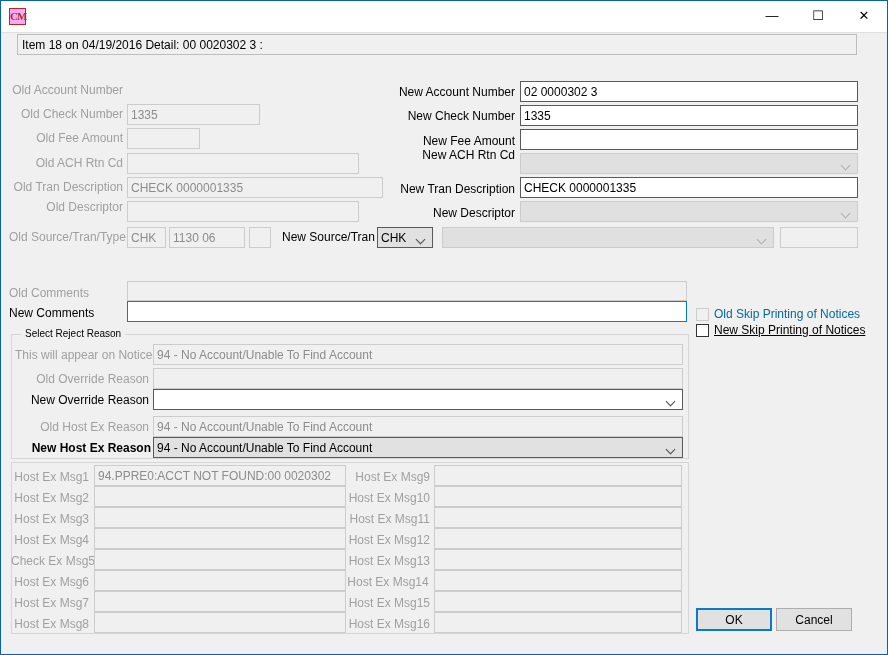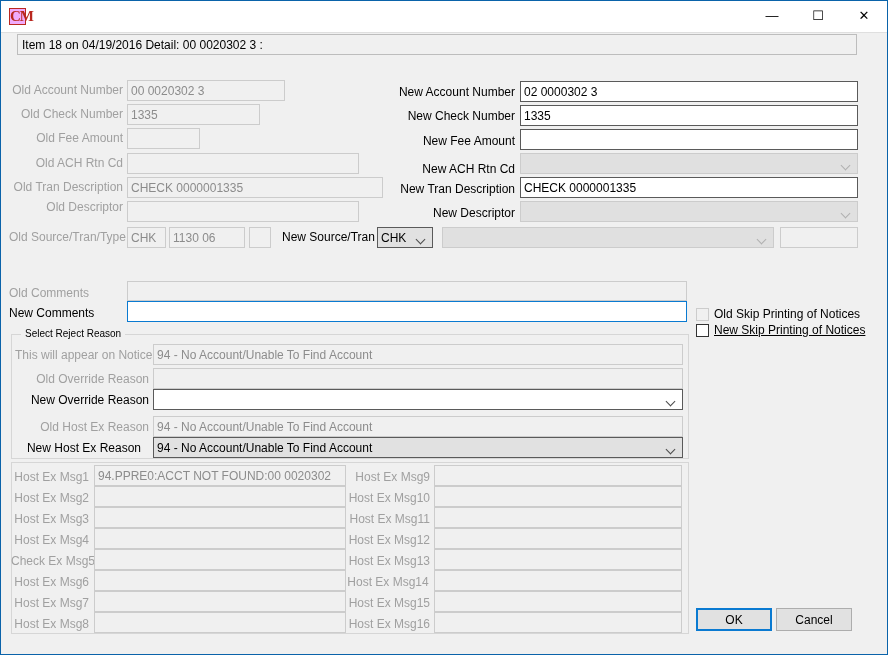--- a/index.html
+++ b/index.html
@@ -31,21 +31,21 @@
     background: #ffffff;
     border-bottom: 1px solid #dfdfdf;
   }
   #app-icon {
     position: absolute;
     left: 8px; top: 7px;
     width: 17px; height: 17px;
     background: #f0abfc;
     border: 1px solid #b9281f;
     box-sizing: border-box;
-    font-size: 15px;
+    font-size: 11px;
     font-weight: bold;
     color: #b9281f;
     line-height: 15px;
     text-align: center;
     letter-spacing: -1px;
     font-family: "Liberation Serif", serif;
   }
   #title-text {
     position: absolute;
     left: 31px; top: 7px;
@@ -171,21 +171,21 @@
     width: 13px; height: 13px;
     box-sizing: border-box;
     background: #ffffff;
     border: 1px solid #333333;
     margin-right: 5px;
     flex: 0 0 auto;
   }
   .chkbox.dis { border-color: #cccccc; background: #f0f0f0; }
   .chklbl { font-size: 12px; white-space: nowrap; }
   .chklbl.enabled { color: #000; }
-  .chklbl.disabled { color: #000000; }
+  .chklbl.disabled { color: #0369a1; }
 
   
   .btn {
     position: absolute;
     box-sizing: border-box;
     background: #e1e1e1;
     border: 1px solid #adadad;
     font-size: 12px;
     color: #000;
     text-align: center;
@@ -222,21 +222,20 @@
   <div id="titlebar">
     <div id="app-icon">CM</div>
     <div class="winbtn" id="btn-min">—</div>
     <div class="winbtn" id="btn-max">☐</div>
     <div class="winbtn" id="btn-close">✕</div>
   </div>
 
   <div id="itembar">Item 18 on 04/19/2016 Detail: 00 0020302 3 :</div>
 
   <div class="lbl disabled right" style="left:8px; top:82px; width:114px;">Old Account Number</div>
-  <div class="fld ro" style="left:126px; top:79px; width:158px; height:21px;">00 0020302 3</div>
 
   <div class="lbl disabled right" style="left:8px; top:106px; width:114px;">Old Check Number</div>
   <div class="fld ro" style="left:126px; top:103px; width:133px; height:21px;">1335</div>
 
   <div class="lbl disabled right" style="left:8px; top:130px; width:114px;">Old Fee Amount</div>
   <div class="fld ro" style="left:126px; top:127px; width:73px; height:21px;"></div>
 
   <div class="lbl disabled right" style="left:8px; top:155px; width:114px;">Old ACH Rtn Cd</div>
   <div class="fld ro" style="left:126px; top:152px; width:232px; height:21px;"></div>
 
@@ -248,21 +247,21 @@
 
   <div class="lbl enabled right" style="left:396px; top:84px; width:118px;">New Account Number</div>
   <div class="fld rw" style="left:519px; top:80px; width:338px; height:21px;">02 0000302 3</div>
 
   <div class="lbl enabled right" style="left:396px; top:108px; width:118px;">New Check Number</div>
   <div class="fld rw" style="left:519px; top:104px; width:338px; height:21px;">1335</div>
 
   <div class="lbl enabled right" style="left:396px; top:133px; width:118px;">New Fee Amount</div>
   <div class="fld rw" style="left:519px; top:128px; width:338px; height:21px;"></div>
 
-  <div class="lbl enabled right" style="left:396px; top:161px; width:118px;">New ACH Rtn Cd</div>
+  <div class="lbl enabled right" style="left:396px; top:147px; width:118px;">New ACH Rtn Cd</div>
   <div class="cb dis" style="left:519px; top:152px; width:338px; height:21px;">
     <span></span>
     <span class="arrow dis"></span>
   </div>
 
   <div class="lbl enabled right" style="left:390px; top:181px; width:124px;">New Tran Description</div>
   <div class="fld rw" style="left:519px; top:176px; width:338px; height:21px;">CHECK  0000001335</div>
 
   <div class="lbl enabled right" style="left:396px; top:205px; width:118px;">New Descriptor</div>
   <div class="cb dis" style="left:519px; top:200px; width:338px; height:21px;">
@@ -312,21 +311,21 @@
 
   <div class="lbl enabled right" style="left:8px; top:392px; width:140px;">New Override Reason</div>
   <div class="cb white" style="left:152px; top:388px; width:530px; height:21px;">
     <span></span>
     <span class="arrow"></span>
   </div>
 
   <div class="lbl disabled right" style="left:14px; top:419px; width:134px;">Old Host Ex Reason</div>
   <div class="fld ro" style="left:152px; top:415px; width:530px; height:21px;">94 - No Account/Unable To Find Account</div>
 
-  <div class="lbl enabled right" style="left:0; top:440px; width:140px;">New Host Ex Reason</div>
+  <div class="lbl enabled right" style="left:10px; top:440px; width:140px;font-weight:bold;">New Host Ex Reason</div>
   <div class="cb" style="left:152px; top:436px; width:530px; height:21px;">
     <span>94 - No Account/Unable To Find Account</span>
     <span class="arrow"></span>
   </div>
 
   <div class="group" style="left:10px; top:461px; width:678px; height:172px;"></div>
 
   <div class="lbl disabled right" style="left:10px; top:469px; width:78px;">Host Ex Msg1</div>
   <div class="fld ro" style="left:93px; top:464px; width:252px; height:21px;">94.PPRE0:ACCT NOT FOUND:00 0020302</div>
 

